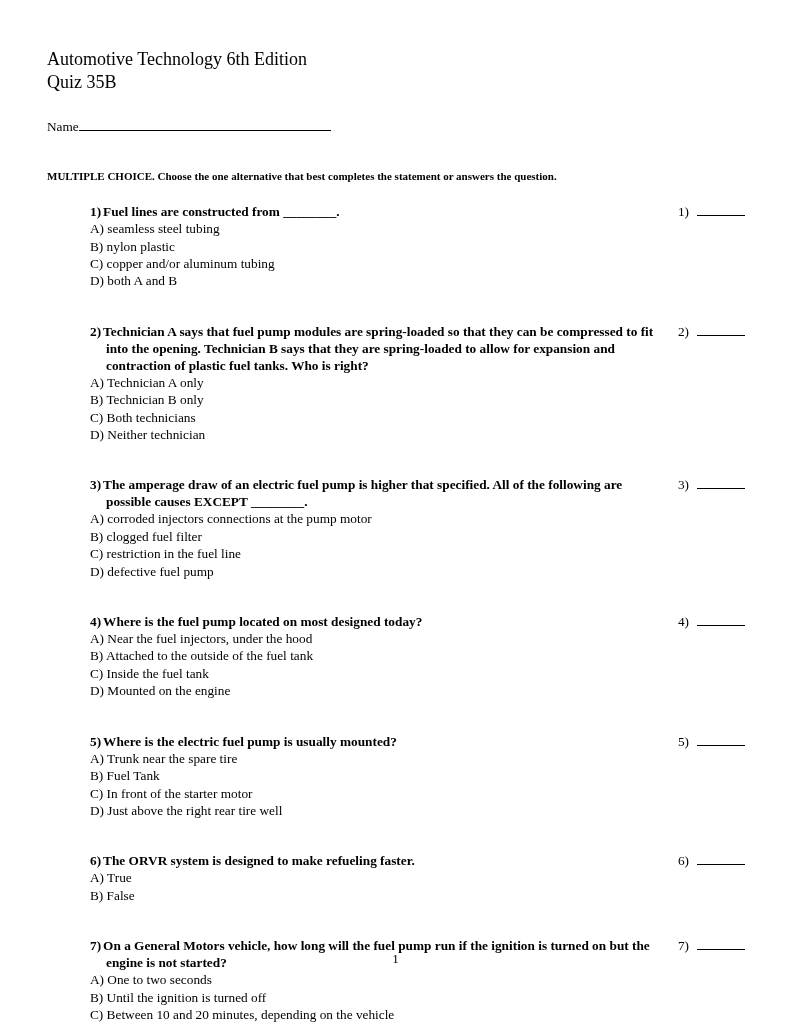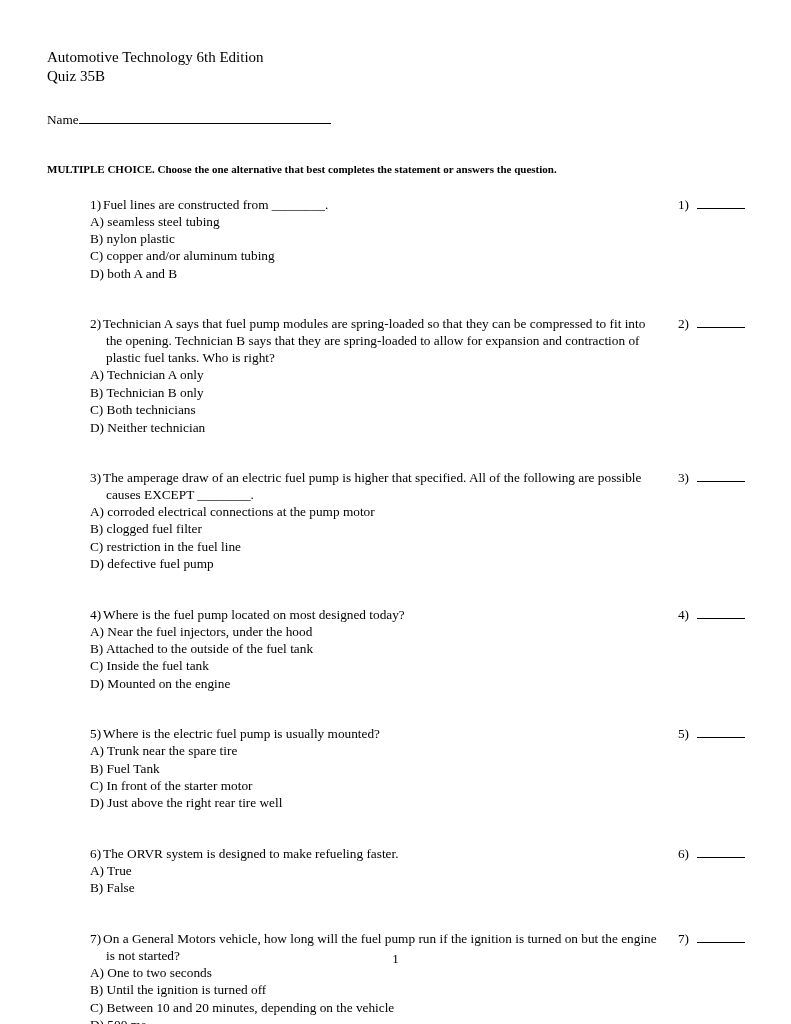--- a/index.html
+++ b/index.html
@@ -15,21 +15,21 @@
   }
   .page {
     position: relative;
     width: 791px;
     height: 1024px;
     padding: 48px 46px 0 47px;
     background: #ffffff;
     overflow: hidden;
   }
   .doc-header { line-height: 1.25; }
-  .doc-title, .doc-subtitle { font-size: 15px; }
+  .doc-title, .doc-subtitle { font-size: 18px; }
   .name-row { margin-top: 24px; }
   .name-underline {
     display: inline-block;
     width: 252px;
     border-bottom: 1px solid #000;
     height: 14px;
     vertical-align: baseline;
   }
   .instructions {
     margin-top: 34px;
@@ -45,20 +45,21 @@
     align-items: flex-start;
     margin-bottom: 33px;
   }
   .q-main {
     width: 572px;
     flex: 0 0 572px;
   }
   .q-text {
     padding-left: 16px;
     text-indent: -16px;
+    font-weight: bold;
   }
   .q-num { padding-right: 2px; }
   .choices {
     margin-top: 0px;
   }
   .choice { line-height: 1.31; }
   .q-answer {
     flex: 1;
     text-align: right;
     white-space: nowrap;
@@ -119,21 +120,21 @@
             <div class="choice">C) Both technicians</div>
             <div class="choice">D) Neither technician</div>
           </div>
         </div>
         <div class="q-answer"><span>2)</span><span class="ans-blank"></span></div>
       </div>
       <div class="question">
         <div class="q-main">
           <div class="q-text"><span class="q-num">3)</span><span>The amperage draw of an electric fuel pump is higher that specified. All of the following are possible causes EXCEPT ________.</span></div>
           <div class="choices">
-            <div class="choice">A) corroded electrical connections at the pump motor</div>
+            <div class="choice">A) corroded injectors connections at the pump motor</div>
             <div class="choice">B) clogged fuel filter</div>
             <div class="choice">C) restriction in the fuel line</div>
             <div class="choice">D) defective fuel pump</div>
           </div>
         </div>
         <div class="q-answer"><span>3)</span><span class="ans-blank"></span></div>
       </div>
       <div class="question">
         <div class="q-main">
           <div class="q-text"><span class="q-num">4)</span><span>Where is the fuel pump located on most designed today?</span></div>

